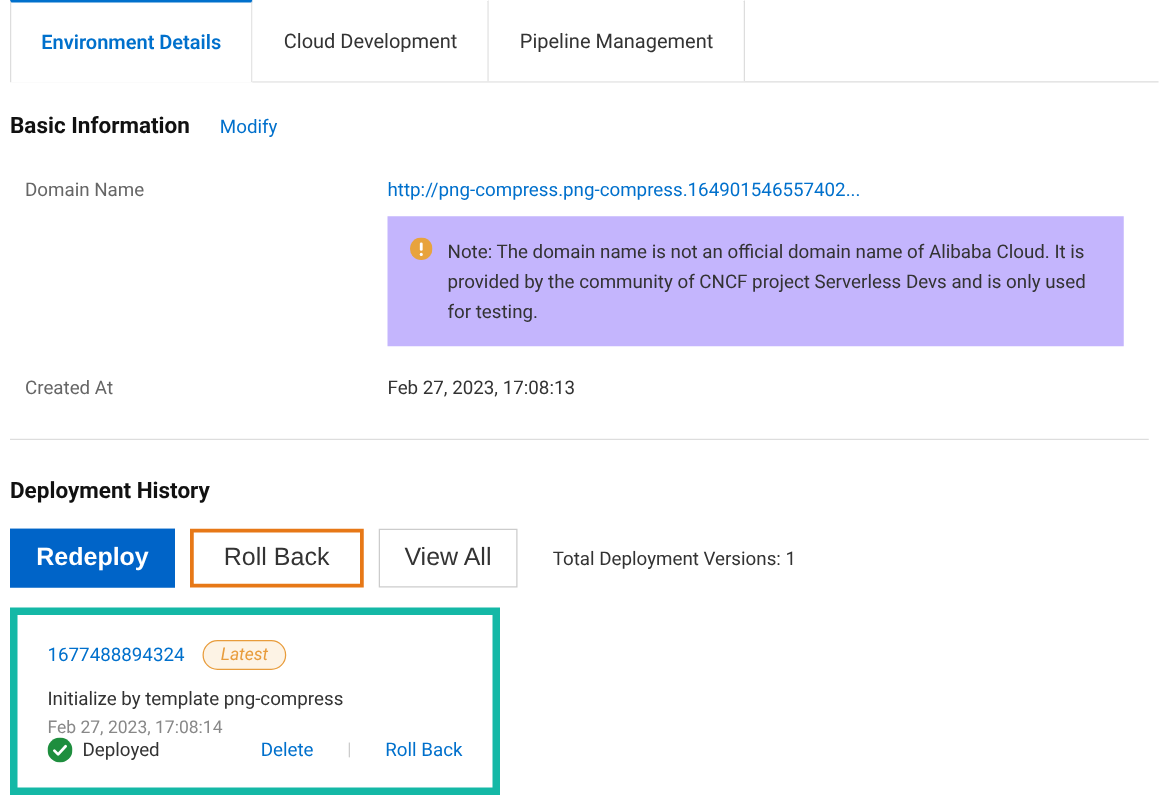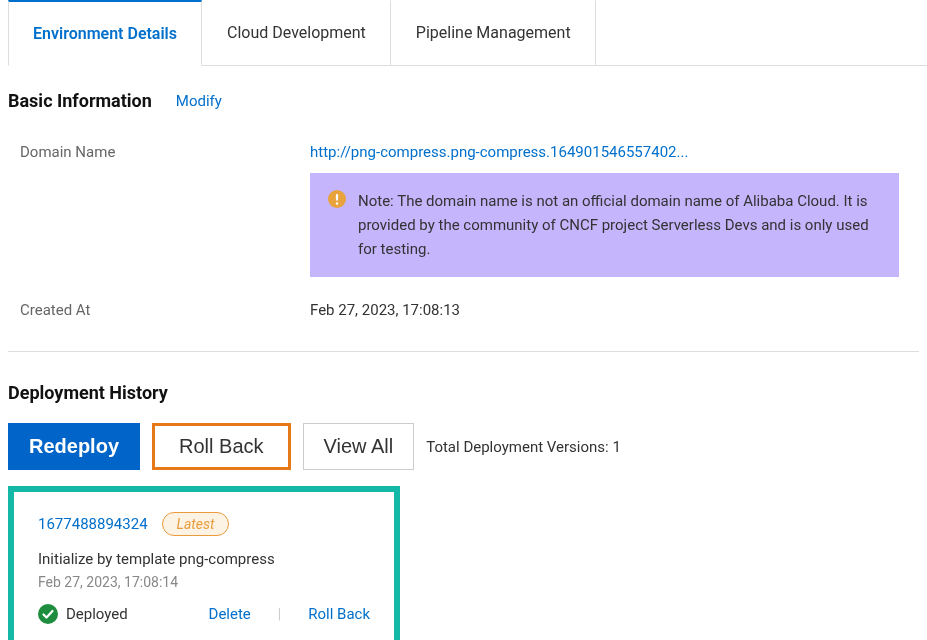--- a/index.html
+++ b/index.html
@@ -131,20 +131,21 @@
       border-color: #0064c8;
       font-weight: 600;
     }
     .btn-highlight {
       border: 3px solid #e77817;
       padding: 9px 24px;
     }
     .deploy-count {
       font-size: 15px;
       color: #333;
+      margin-left: 16px;
     }
     .deploy-card {
       border: 6px solid #14b8a6;
       padding: 20px 24px;
       width: 392px;
     }
     .deploy-card-header {
       display: flex;
       align-items: center;
       gap: 14px;
@@ -165,21 +166,21 @@
       background: #fdf3e5;
     }
     .deploy-desc {
       font-size: 15px;
       color: #333;
       margin-bottom: 6px;
     }
     .deploy-date {
       font-size: 14px;
       color: #888;
-      margin-bottom: 14px;
+      margin-bottom: 0;
     }
     .deploy-card-footer {
       display: flex;
       align-items: center;
       justify-content: space-between;
     }
     .deploy-status {
       display: flex;
       align-items: center;
       gap: 8px;

